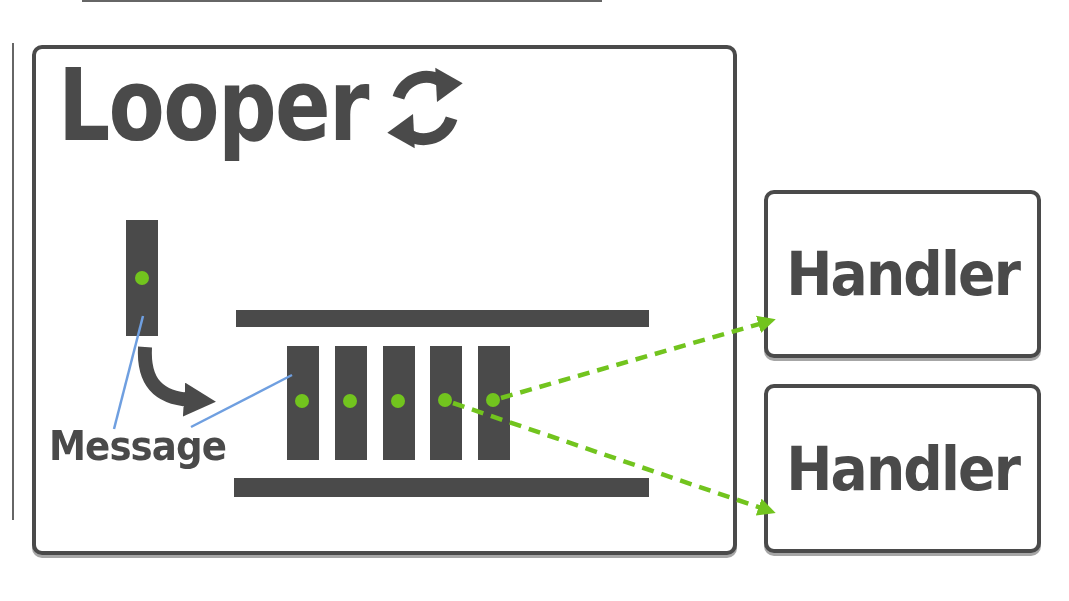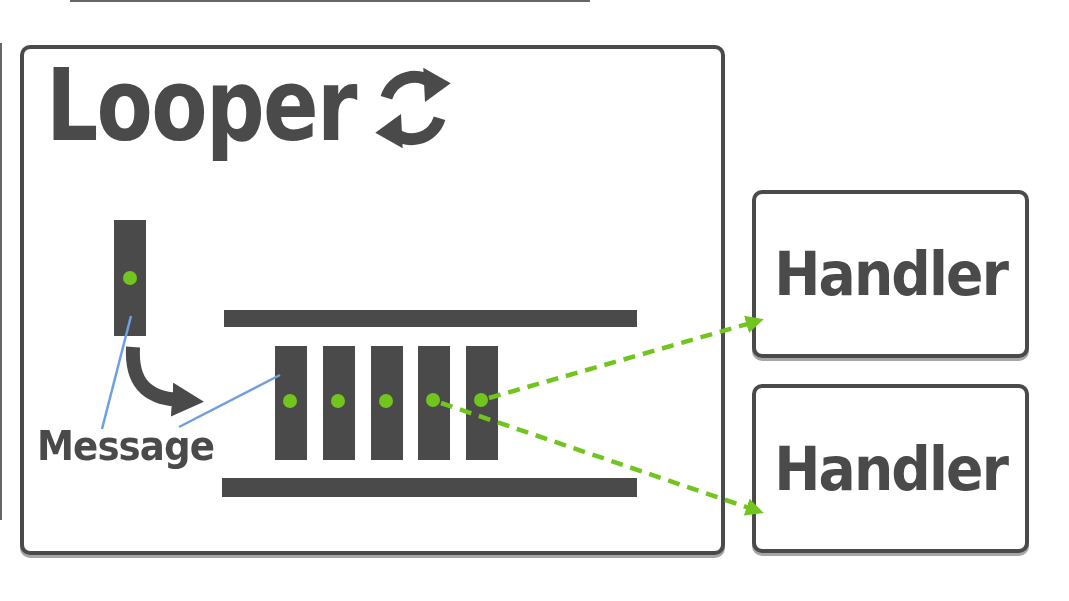--- a/index.html
+++ b/index.html
@@ -1,21 +1,21 @@
 <!DOCTYPE html>
 <html><head>
 <meta charset="utf-8">
 <style>
   html,body{margin:0;padding:0;}
   body{
     width:1069px;height:601px;position:relative;overflow:hidden;
     background:#ffffff;
     font-family:"DejaVu Sans","Liberation Sans",sans-serif;
   }
-  .scene{position:absolute;inset:0;}
+  .scene{position:absolute;inset:0;margin-left:12px;}
 
   
   .edge-top{position:absolute;left:70px;top:0;width:520px;height:2px;background:#4b4b4b;opacity:.85;}
   .edge-left{position:absolute;left:0;top:43px;width:2px;height:477px;background:#4b4b4b;opacity:.85;}
 
   
   .looper-box{
     position:absolute;left:20px;top:45px;width:705px;height:510px;
     box-sizing:border-box;border:4px solid #4a4a4a;border-radius:10px;
     box-shadow:0 3px 0 rgba(58,58,58,.45);

